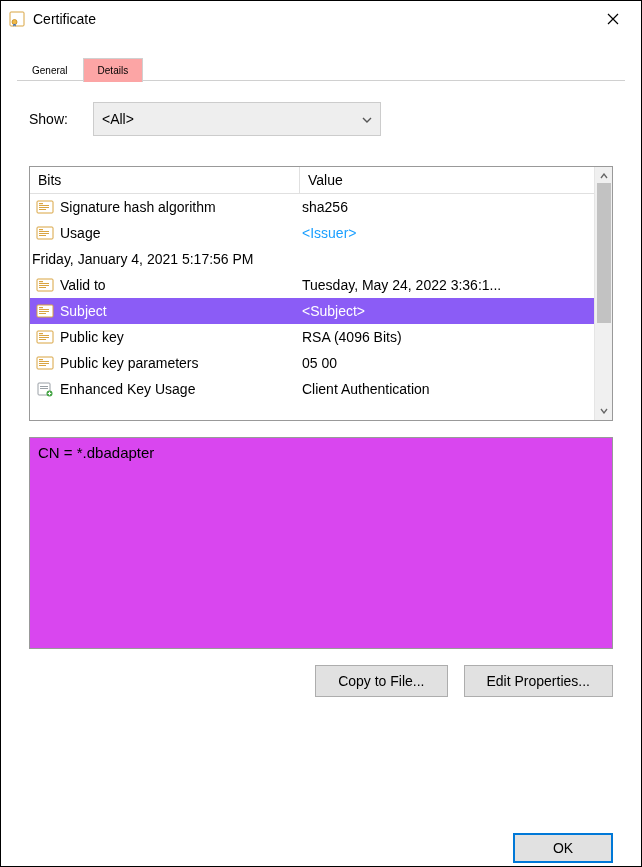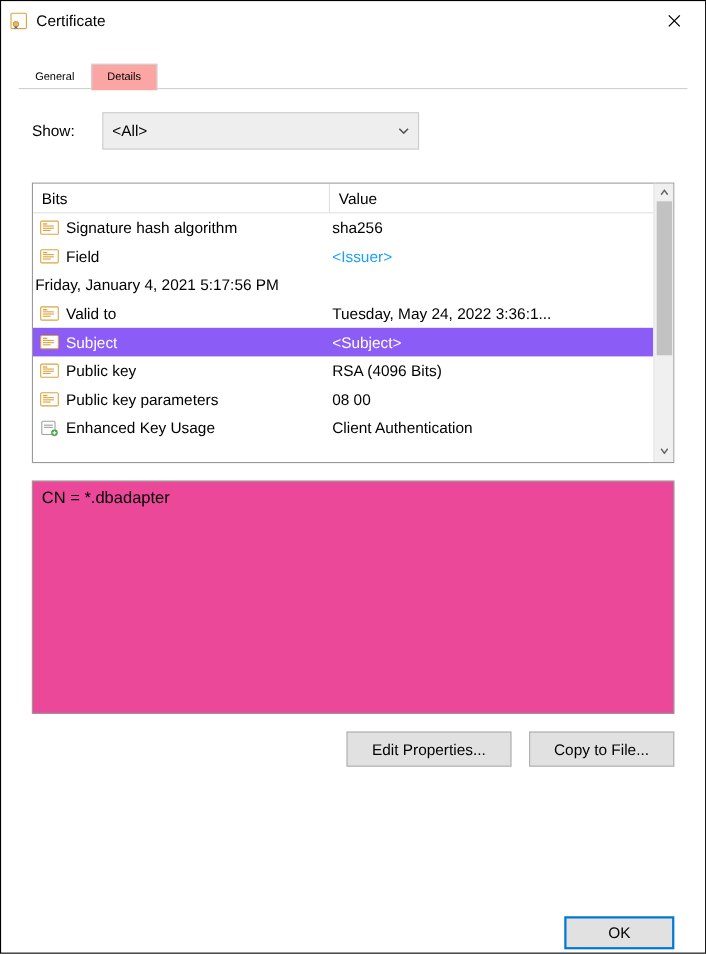--- a/index.html
+++ b/index.html
@@ -39,21 +39,21 @@
   .row.linkval .rv { color:#1a9fff; }
   .row.selected { background:#8b5cf6; color:#fff; }
   .row.selected .rv { color:#fff; }
   .ficon { width:18px; height:16px; flex:0 0 18px; display:flex; align-items:center; justify-content:center;}
   .sbar { width:18px; background:#f0f0f0; display:flex; flex-direction:column; align-items:center; justify-content:space-between; padding:4px 0; border-left:1px solid #e5e5e5;}
   .sbar .arrow { font-size:10px; color:#666; cursor:pointer; line-height:1;}
   .sbar .thumb { flex:0 0 140px; width:14px; background:#c2c2c2; margin-top:2px; border-radius:0;}
   .sbar .track { flex:1; }
 
   
-  .detailbox { margin-top:16px; border:1px solid #999; height:212px; padding:6px 8px; font-size:15px; background:#ec4899; overflow:auto;}
+  .detailbox { margin-top:16px; border:1px solid #999; height:212px; padding:6px 8px; font-size:15px; background:#d946ef; overflow:auto;}
 
   
   .btnrow { display:flex; justify-content:flex-end; gap:16px; margin-top:16px; }
   .btn { height:32px; padding:0 22px; font-size:14px; background:#e1e1e1; border:1px solid #adadad; cursor:pointer; display:flex; align-items:center;}
 
   
   .okrow { position:absolute; right:28px; bottom:24px; }
   .okbtn { width:100px; height:30px; border:2px solid #0078d7; background:#e1e1e1; font-size:14px; cursor:pointer;}
 
   .wrap { position:relative; height:830px; }
@@ -123,21 +123,21 @@
               <div class="rf">
                 <span class="ficon">
                   <svg width="18" height="16" viewBox="0 0 18 16">
                     <rect x="1" y="2" width="16" height="12" rx="1" fill="#fff" stroke="#d9a441" stroke-width="1"></rect>
                     <rect x="3" y="4" width="4" height="1.2" fill="#d9a441"></rect>
                     <rect x="3" y="6" width="10" height="1" fill="#d9a441"></rect>
                     <rect x="3" y="8" width="10" height="1" fill="#d9a441"></rect>
                     <rect x="3" y="10" width="7" height="1" fill="#d9a441"></rect>
                   </svg>
                 </span>
-                <span>Field</span>
+                <span>Usage</span>
               </div>
               <div class="rv">&lt;Issuer&gt;</div>
             </div>
             <div class="row">
               <div class="rv">Friday, January 4, 2021 5:17:56 PM</div>
             </div>
             <div class="row">
               <div class="rf">
                 <span class="ficon">
                   <svg width="18" height="16" viewBox="0 0 18 16">
@@ -188,21 +188,21 @@
                   <svg width="18" height="16" viewBox="0 0 18 16">
                     <rect x="1" y="2" width="16" height="12" rx="1" fill="#fff" stroke="#d9a441" stroke-width="1"></rect>
                     <rect x="3" y="4" width="4" height="1.2" fill="#d9a441"></rect>
                     <rect x="3" y="6" width="10" height="1" fill="#d9a441"></rect>
                     <rect x="3" y="8" width="10" height="1" fill="#d9a441"></rect>
                     <rect x="3" y="10" width="7" height="1" fill="#d9a441"></rect>
                   </svg>
                 </span>
                 <span>Public key parameters</span>
               </div>
-              <div class="rv">08 00</div>
+              <div class="rv">05 00</div>
             </div>
             <div class="row">
               <div class="rf">
                 <span class="ficon">
                   <svg width="18" height="16" viewBox="0 0 18 16">
                     <rect x="2" y="2" width="12" height="12" rx="1" fill="#fff" stroke="#9aa0a6" stroke-width="1"></rect>
                     <rect x="4" y="5" width="8" height="1" fill="#9aa0a6"></rect>
                     <rect x="4" y="7" width="8" height="1" fill="#9aa0a6"></rect>
                     <circle cx="13.5" cy="12.5" r="3" fill="#42a342"></circle>
                     <path d="M13.5 10.8 L13.5 14.2 M11.8 12.5 L15.2 12.5" stroke="#fff" stroke-width="1.2"></path>
@@ -226,21 +226,21 @@
           <svg width="8" height="6" viewBox="0 0 8 6">
               <path d="M1 1 L4 5 L7 1" fill="none" stroke="#666" stroke-width="1.3"></path>
             </svg>
         </span>
       </div>
     </div>
 
     <div class="detailbox">CN = *.dbadapter</div>
 
     <div class="btnrow">
+      <div class="btn">Copy to File...</div>
       <div class="btn">Edit Properties...</div>
-      <div class="btn">Copy to File...</div>
     </div>
   </div>
 
   <div class="okrow">
     <button class="okbtn">OK</button>
   </div>
 </div>
 
 </body></html>

